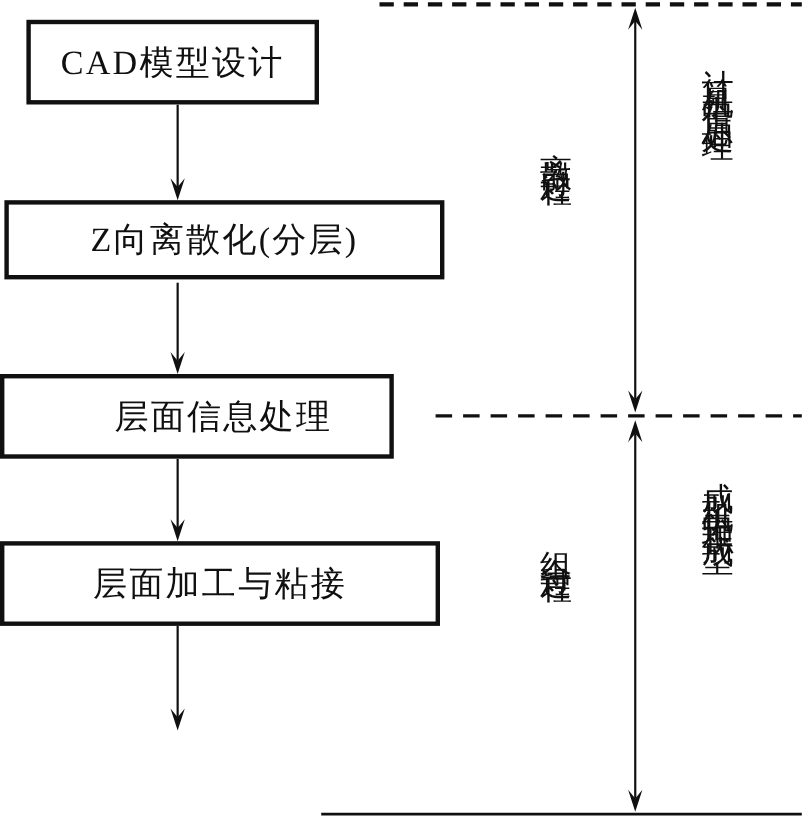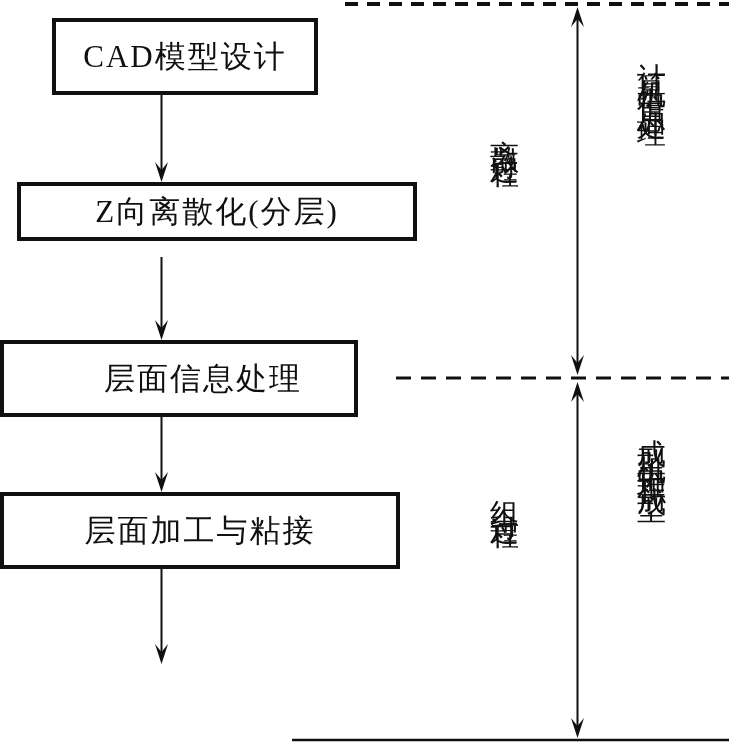--- a/index.html
+++ b/index.html
@@ -27,22 +27,22 @@
     background:#ffffff;
     display:flex;
     align-items:center;
     justify-content:center;
     font-size:31px;
     font-weight:500;
     letter-spacing:2px;
     color:#101010;
     white-space:nowrap;
   }
-  .box-1{left:24px;top:18px;width:266px;height:77px;margin-left:28px;}
-  .box-2{left:17px;top:182px;width:400px;height:59px;}
+  .box-1{left:24px;top:18px;width:266px;height:77px;}
+  .box-2{left:4px;top:182px;width:400px;height:72px;}
   .box-3{left:0px;top:340px;width:358px;height:77px;padding-left:48px;}
   .box-4{left:0px;top:492px;width:400px;height:77px;}
   .box-5{left:23px;top:664px;width:269px;height:75px;}
   .vlabel{
     position:absolute;
     writing-mode:vertical-rl;
     text-orientation:upright;
     font-size:29px;
     letter-spacing:8px;
     color:#101010;

